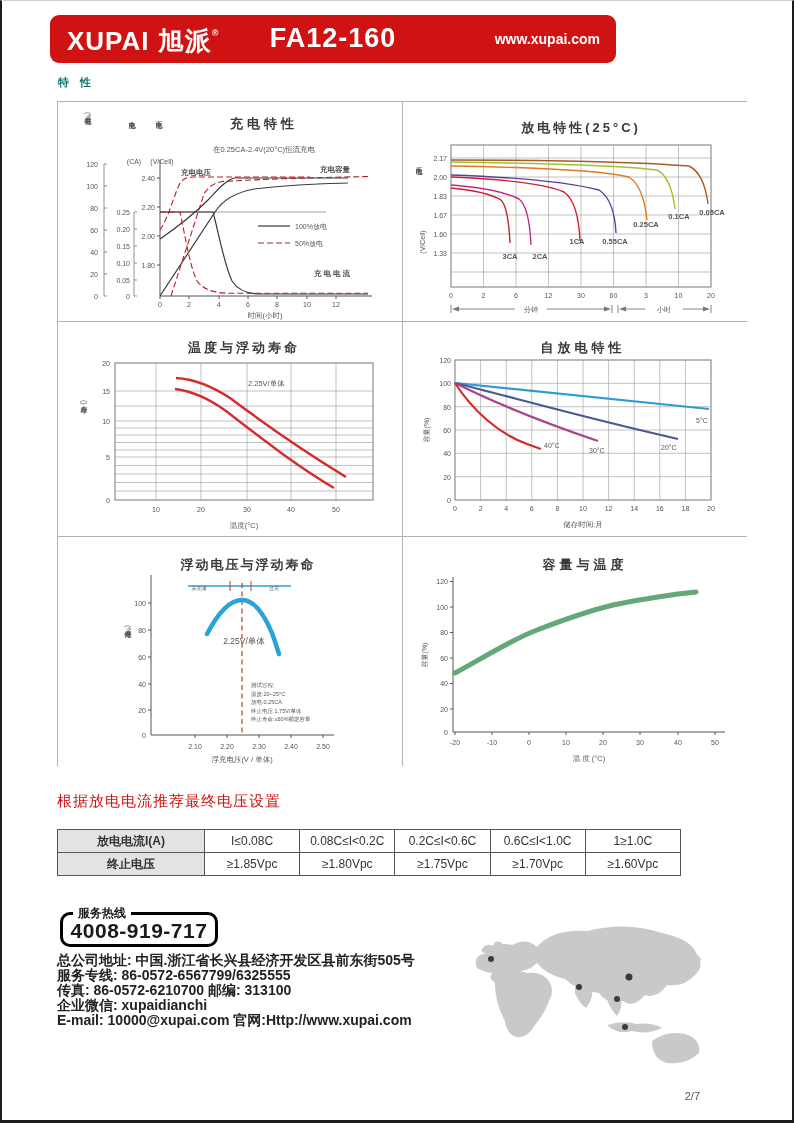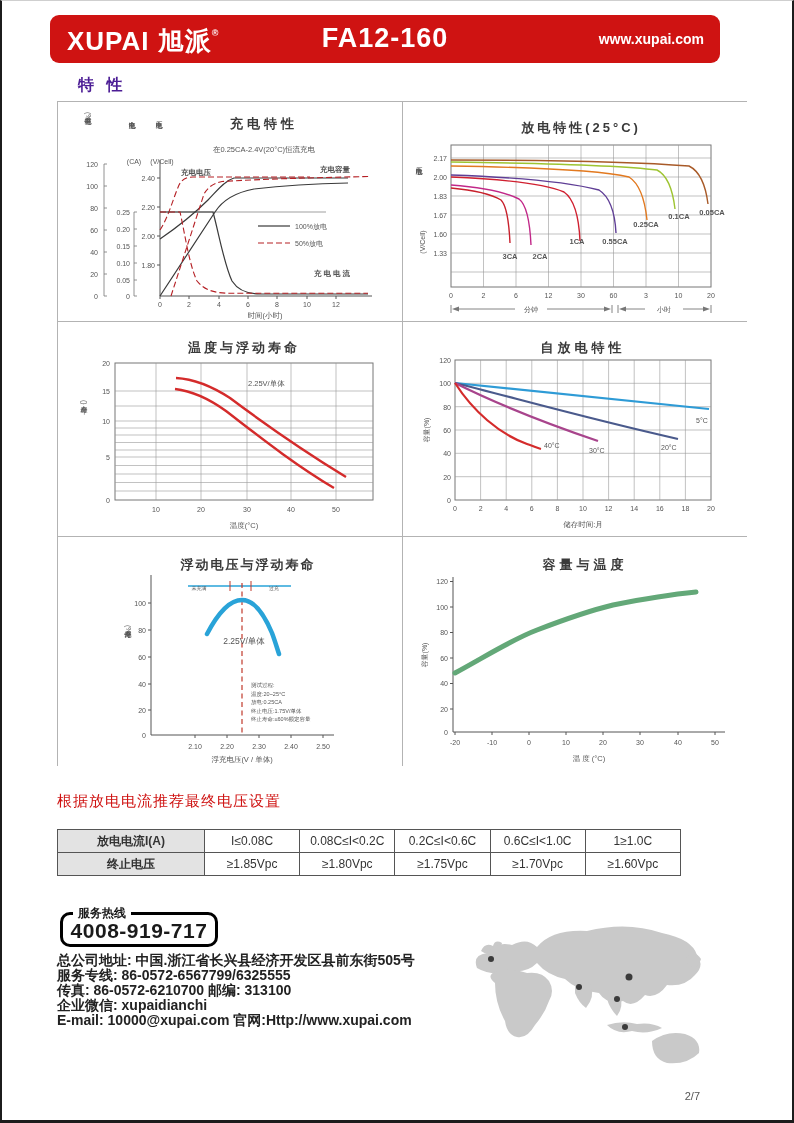--- a/index.html
+++ b/index.html
@@ -1,25 +1,25 @@
 <!DOCTYPE html>
 <html><head>
 <meta charset="utf-8">
 <style>
   * { margin:0; padding:0; box-sizing:border-box; }
   html,body { background:#fff; }
   body { font-family:"Liberation Sans","DejaVu Sans",sans-serif; }
   .page { position:relative; width:794px; height:1123px; background:#fff; overflow:hidden;
           border-left:2px solid #1c1c1c; border-right:2px solid #1c1c1c; border-bottom:3px solid #1c1c1c; border-top:1px solid #cfcfcf; }
-  .hdr { position:absolute; left:48px; top:14px; width:670px; height:48px; background:#cf1312; border-radius:9px; }
+  .hdr { position:absolute; left:48px; top:14px; width:566px; height:48px; background:#cf1312; border-radius:9px; }
   .hdr .logo { position:absolute; left:17px; top:9px; color:#fff; font-size:26px; font-weight:bold; letter-spacing:1px; }
   .hdr .logo sup { font-size:9px; position:relative; top:-4px; }
   .hdr .model { position:absolute; left:0; right:0; top:8px; text-align:center; color:#fff; font-size:27px; font-weight:bold; letter-spacing:1px; }
   .hdr .site { position:absolute; right:16px; top:16px; color:#fff; font-size:14px; font-weight:bold; }
-  .feat { position:absolute; left:56px; top:74px; color:#4c1d95; font-size:16px; font-weight:bold; letter-spacing:4px;margin-left:20px; }
+  .feat { position:absolute; left:56px; top:74px; color:#0f766e; font-size:11px; font-weight:bold; letter-spacing:4px; }
   .charts { position:absolute; left:55px; top:100px; width:690px; height:665px;
             display:grid; grid-template-columns:345px 345px; grid-template-rows:220px 215px 230px;
             border-right:3px solid #84cc16; border-bottom:1px solid #b3b3b3; }
   .panel { border-left:1px solid #b3b3b3; border-top:1px solid #b3b3b3; background:#fff; }
   svg { display:block; }
   svg text { font-family:"Liberation Sans","DejaVu Sans",sans-serif; fill:#555; }
   .ti { font-size:13px; font-weight:bold; fill:#3a3a3a; letter-spacing:4px; }
   .tk { font-size:7px; fill:#555; }
   .ax { font-size:7.5px; fill:#555; }
   .cl { font-size:7.5px; font-weight:bold; }

